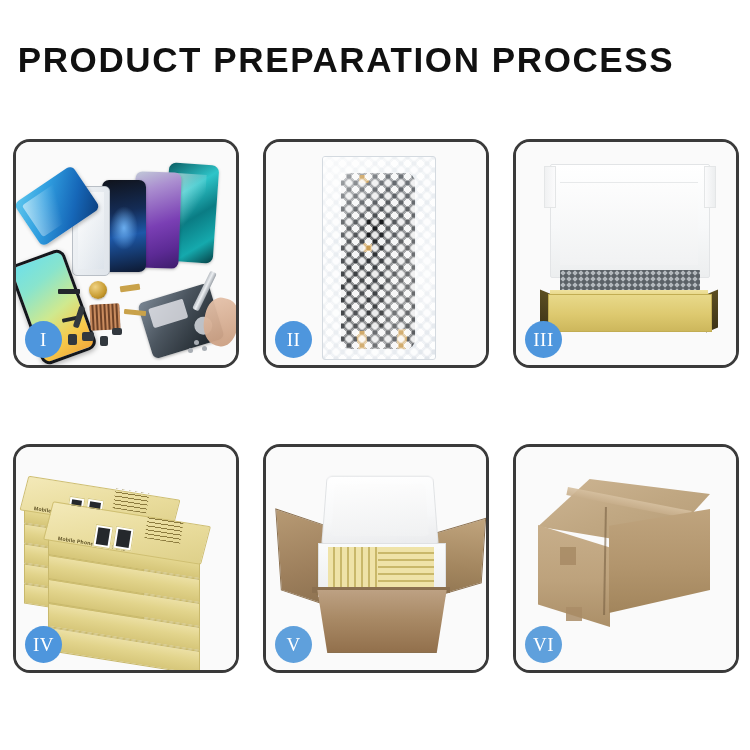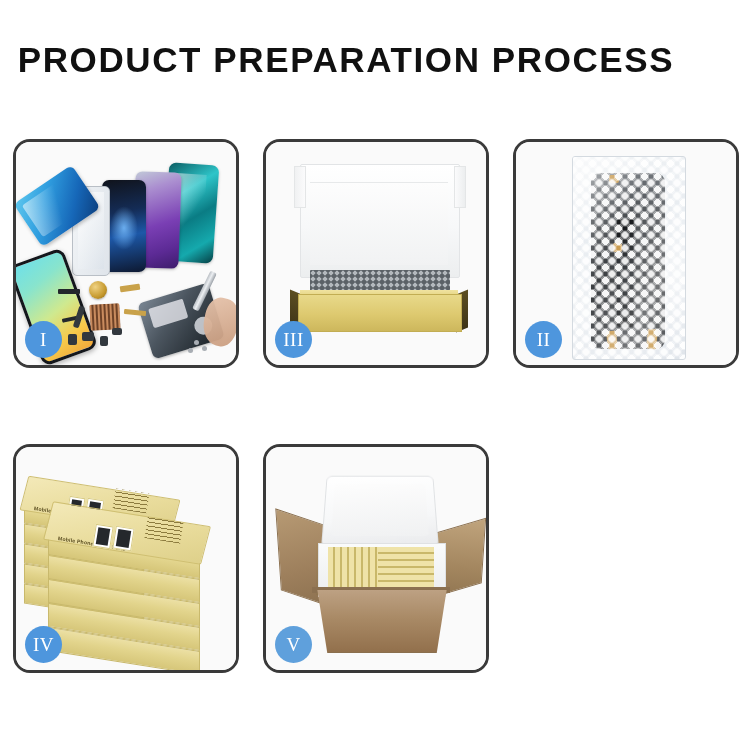--- a/index.html
+++ b/index.html
@@ -460,49 +460,49 @@
 
         <div class="tool"></div>
         <div class="hand"></div>
         <div class="screw" style="left:178px;top:198px;"></div>
         <div class="screw" style="left:186px;top:204px;"></div>
         <div class="screw" style="left:172px;top:206px;"></div>
       </div>
       <div class="badge">I</div>
     </div>
 
-    <div class="panel p3">
-      <div class="scene">
-        <div class="lid"></div>
-        <div class="lid-in"></div>
-        <div class="lid-tabL"></div>
-        <div class="lid-tabR"></div>
-        <div class="foam"></div>
-        <div class="boxsideL"></div>
-        <div class="boxsideR"></div>
-        <div class="boxlip"></div>
-        <div class="boxfront"></div>
-      </div>
-      <div class="badge">III</div>
-    </div>
-
     <div class="panel p2">
       <div class="scene">
         <div class="bag">
           <div class="inner"></div>
           <div class="flexcable"></div>
           <div class="tab" style="left:36px;top:18px;width:10px;height:8px;"></div>
           <div class="tab" style="left:40px;top:86px;width:9px;height:9px;"></div>
           <div class="tab" style="left:34px;top:174px;width:10px;height:18px;transform:rotate(-6deg);"></div>
           <div class="tab" style="left:74px;top:172px;width:10px;height:20px;transform:rotate(5deg);"></div>
           <div class="bubbles"></div>
           <div class="glare"></div>
         </div>
       </div>
       <div class="badge">II</div>
+    </div>
+
+    <div class="panel p3">
+      <div class="scene">
+        <div class="lid"></div>
+        <div class="lid-in"></div>
+        <div class="lid-tabL"></div>
+        <div class="lid-tabR"></div>
+        <div class="foam"></div>
+        <div class="boxsideL"></div>
+        <div class="boxsideR"></div>
+        <div class="boxlip"></div>
+        <div class="boxfront"></div>
+      </div>
+      <div class="badge">III</div>
     </div>
 
     <div class="panel p4">
       <div class="scene">
         <div class="stack">
 
           <div class="bx" style="left:8px;top:66px;width:118px;height:18px;transform:skewY(9deg);"></div>
           <div class="bx" style="left:8px;top:86px;width:118px;height:18px;transform:skewY(9deg);"></div>
           <div class="bx" style="left:8px;top:106px;width:118px;height:18px;transform:skewY(9deg);"></div>
           <div class="bx" style="left:8px;top:126px;width:118px;height:18px;transform:skewY(9deg);"></div>
@@ -548,15 +548,27 @@
         <div class="contents">
           <div class="vstripes"></div>
           <div class="hstripes"></div>
         </div>
         <div class="cartonEdge"></div>
         <div class="cartonFront"></div>
       </div>
       <div class="badge pale">V</div>
     </div>
 
+    <div class="panel p6">
+      <div class="scene">
+        <div class="top"></div>
+        <div class="tape"></div>
+        <div class="front frontClip"></div>
+        <div class="side sideClip"></div>
+        <div class="seam"></div>
+        <div class="tab1"></div>
+        <div class="tab2"></div>
+      </div>
+      <div class="badge pale">VI</div>
+    </div>
 
   </div>
 </div>
 
 </body></html>

